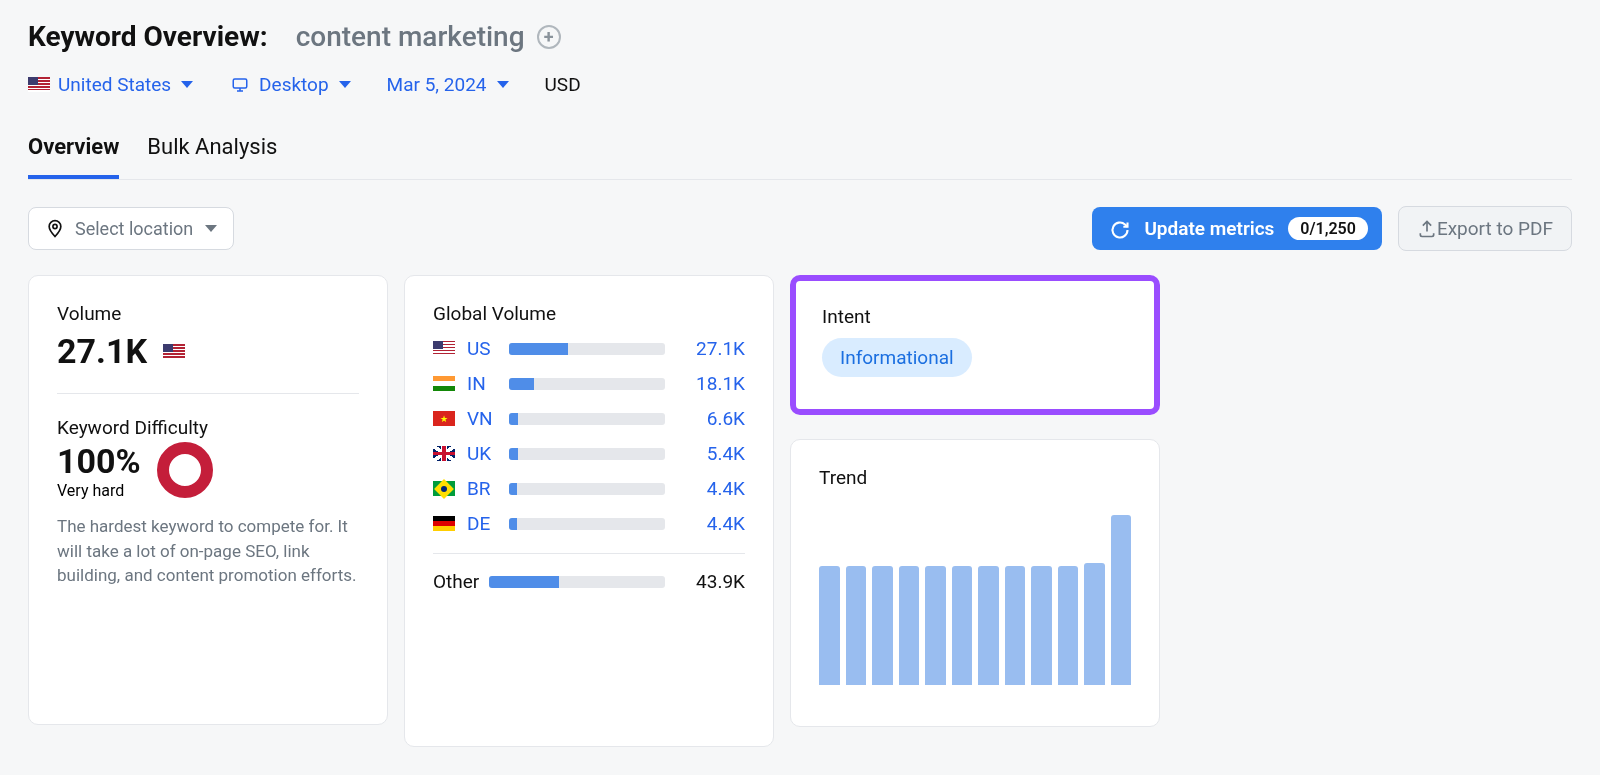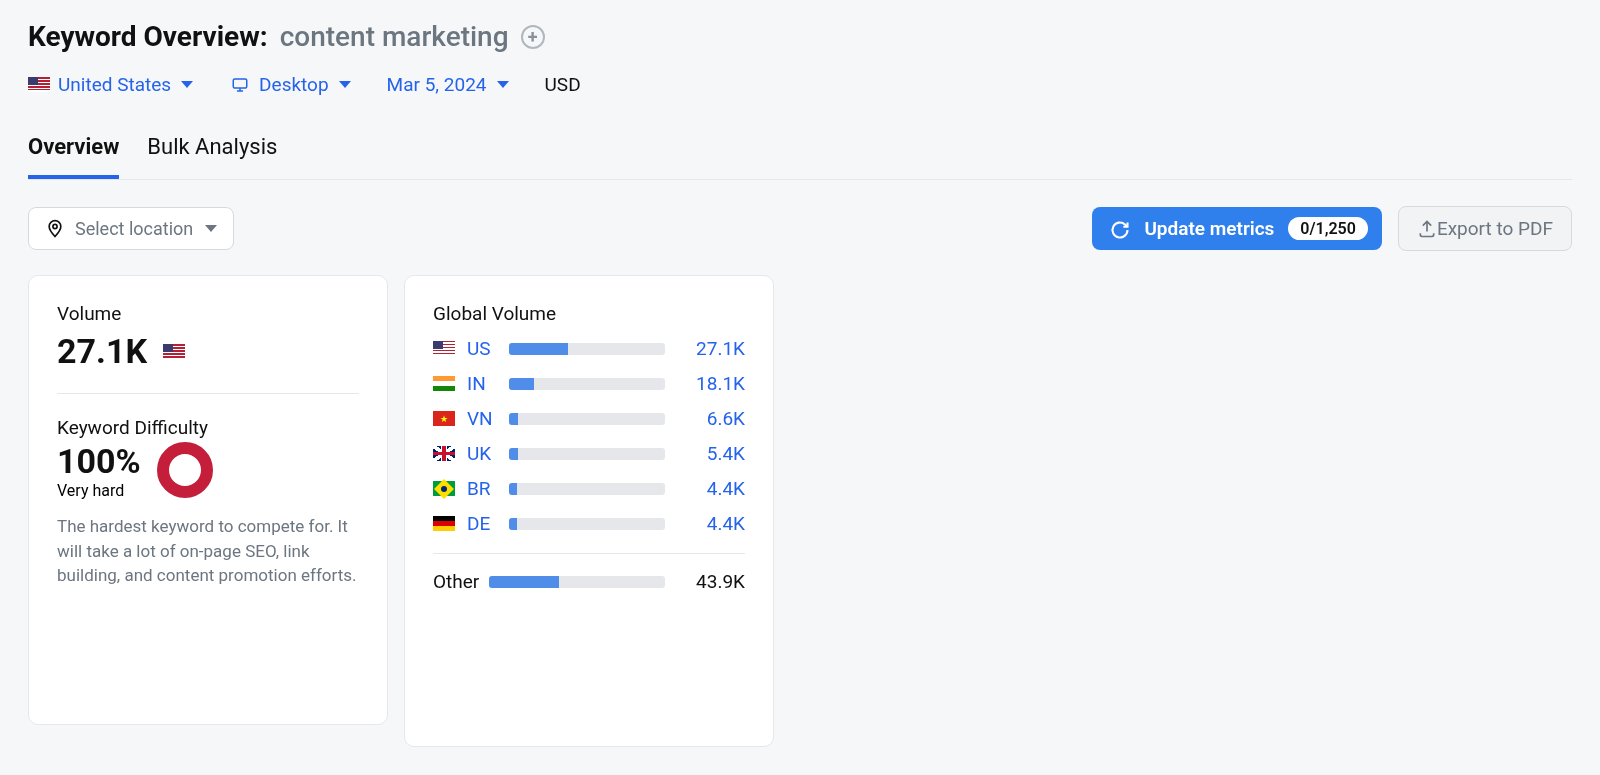--- a/index.html
+++ b/index.html
@@ -15,20 +15,21 @@
       font-size: 28px;
       font-weight: 700;
       color: #111;
       display: flex;
       align-items: center;
       gap: 12px;
     }
     .header-title .keyword {
       color: #6c7680;
       font-weight: 500;
+      margin-left: 16px;
     }
     .add-circle {
       width: 24px; height: 24px;
       border: 2px solid #b0b7bd;
       border-radius: 50%;
       display: inline-flex;
       align-items: center;
       justify-content: center;
       color: #8a939b;
       font-size: 18px;
@@ -393,15 +394,38 @@
       </div>
     <div class="gv-row other">
       <span class="cc">Other</span>
       <div class="gv-bar">
           <div class="gv-fill" id="gv-other-fill" style="width: 40%;"></div>
         </div>
       <span class="gv-val">43.9K</span>
     </div>
   </div>
 
+  <div class="col col-intent-trend">
+    <div class="card intent-card">
+      <div class="card-title">Intent</div>
+      <div class="intent-pill">Informational</div>
+    </div>
+    <div class="card trend-card">
+      <div class="card-title">Trend</div>
+      <div class="trend-chart" id="trend-chart">
+          <div class="trend-bar" style="height: 70%;"></div>
+          <div class="trend-bar" style="height: 70%;"></div>
+          <div class="trend-bar" style="height: 70%;"></div>
+          <div class="trend-bar" style="height: 70%;"></div>
+          <div class="trend-bar" style="height: 70%;"></div>
+          <div class="trend-bar" style="height: 70%;"></div>
+          <div class="trend-bar" style="height: 70%;"></div>
+          <div class="trend-bar" style="height: 70%;"></div>
+          <div class="trend-bar" style="height: 70%;"></div>
+          <div class="trend-bar" style="height: 70%;"></div>
+          <div class="trend-bar" style="height: 72%;"></div>
+          <div class="trend-bar" style="height: 100%;"></div>
+        </div>
+    </div>
+  </div>
 
 
 </div>
 
 </body></html>

